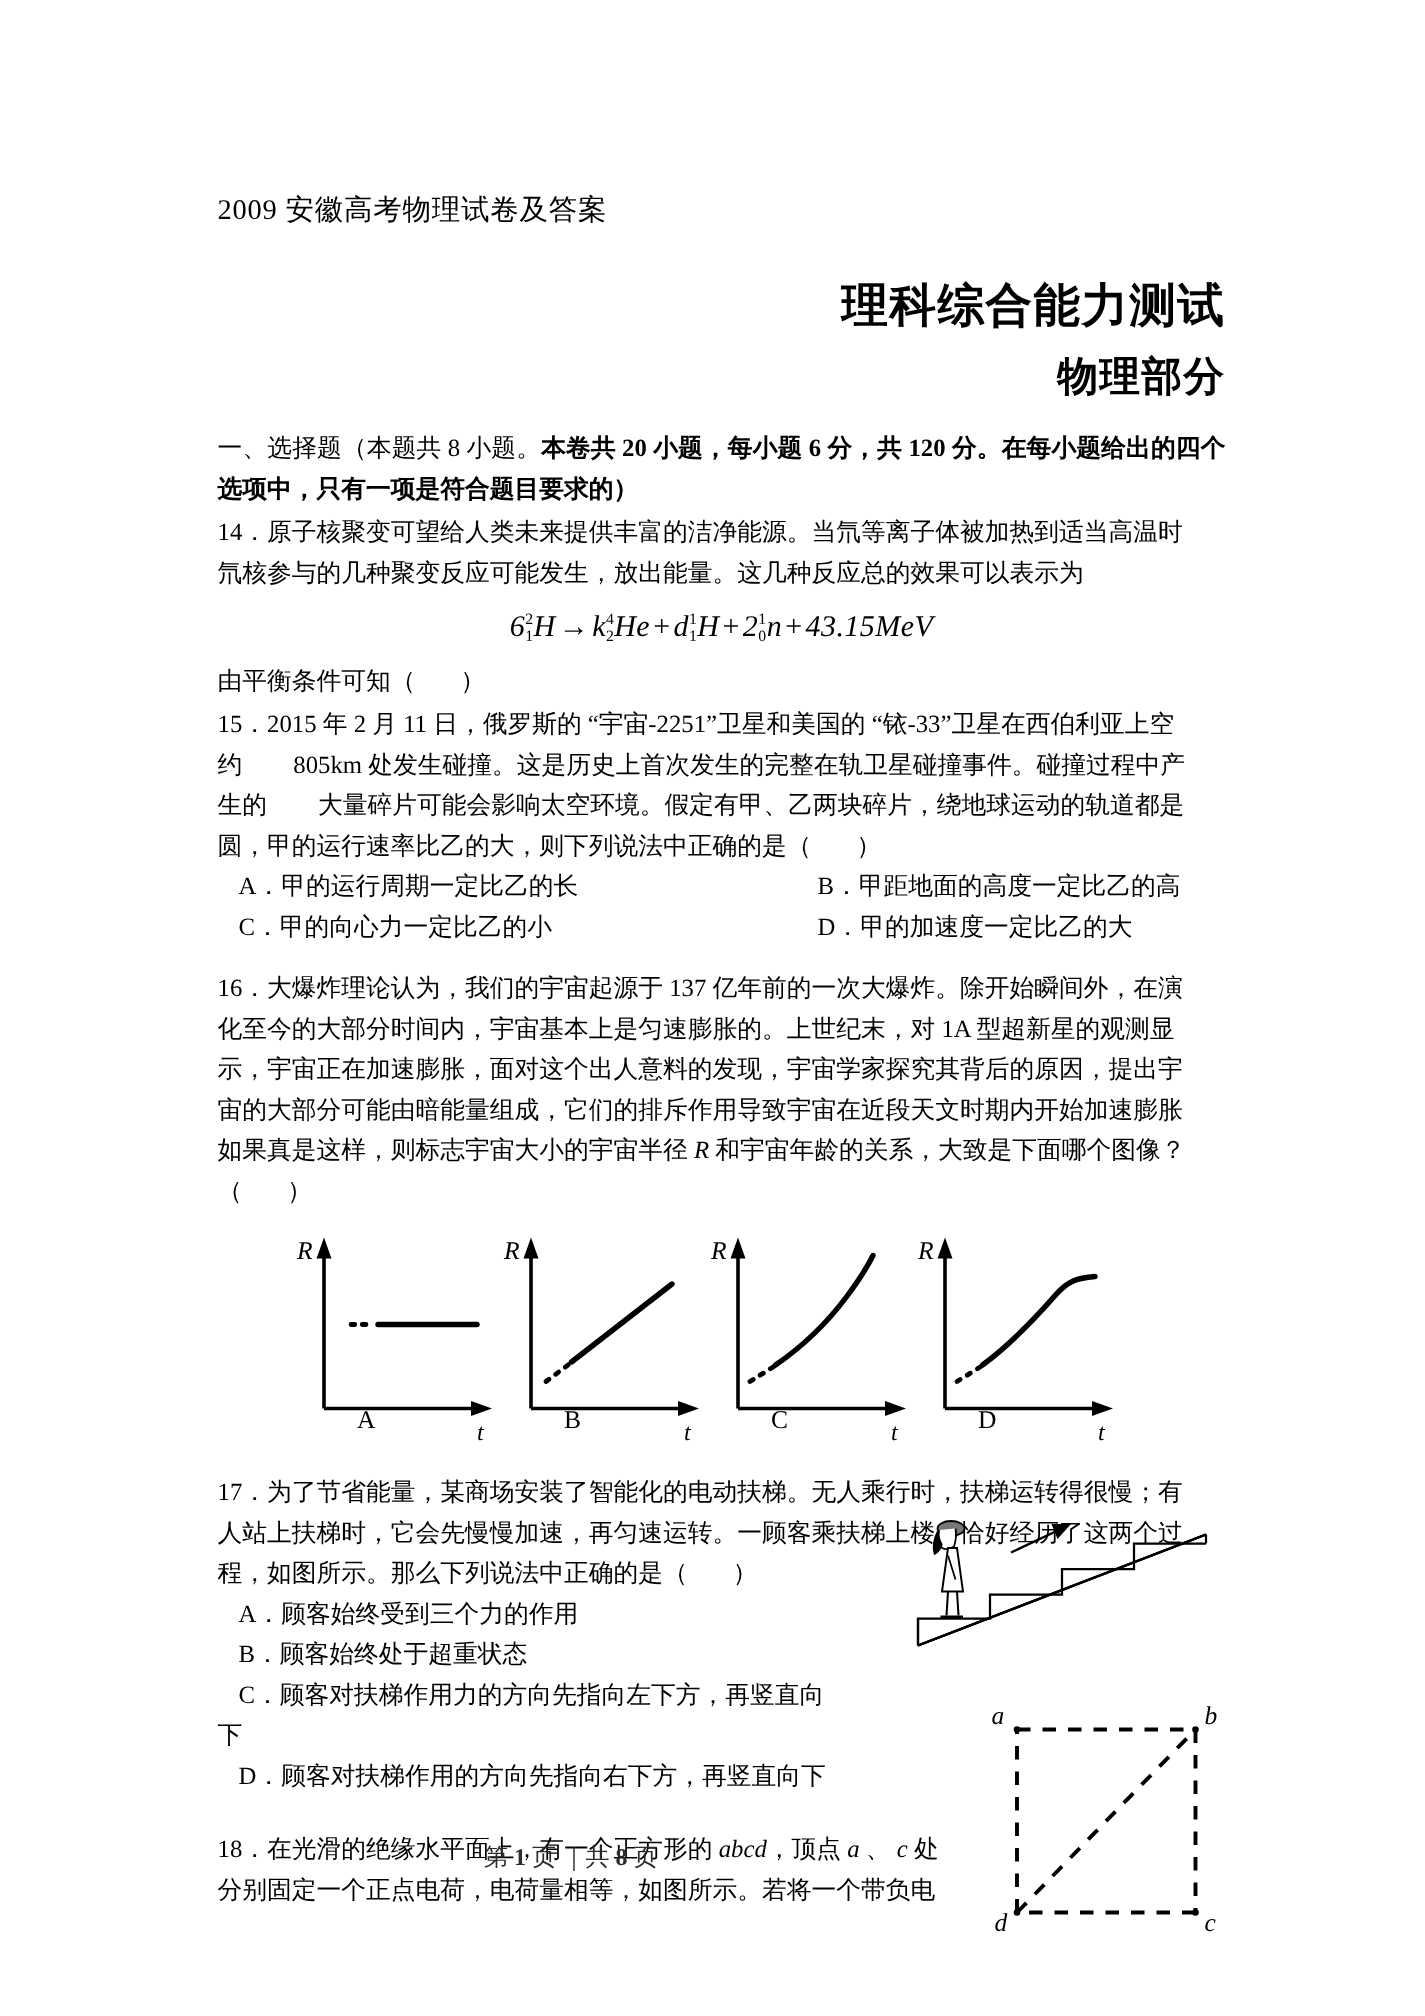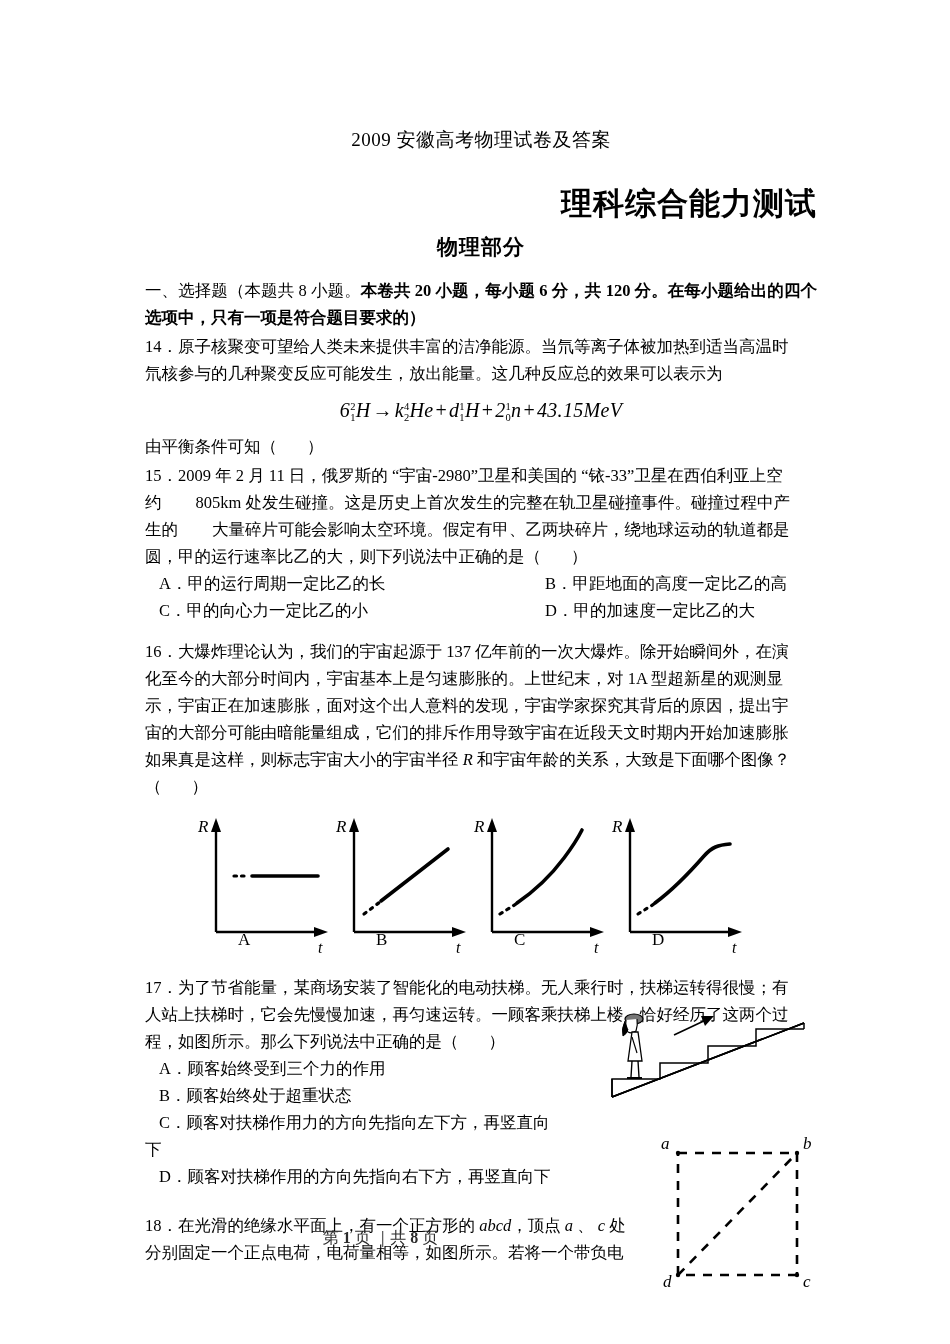--- a/index.html
+++ b/index.html
@@ -23,38 +23,38 @@
   }
   .content {
     position: absolute;
     left: 145px;
     top: 0;
     width: 672px;
   }
 
   
   .doc-title {
-    text-align: center;
+    text-align: left;
     font-size: 19px;
     margin-top: 127px;
     letter-spacing: 0.5px;
   }
   .main-title {
     text-align: right;
     font-family: Liberation Sans, sans-serif;
     font-weight: bold;
     font-size: 31px;
     margin-top: 30px;
     letter-spacing: 1px;
   }
   .sub-title {
-    text-align: center;
+    text-align: right;
     font-family: "DejaVu Sans", "Liberation Sans", sans-serif;
     font-weight: bold;
-    font-size: 21px;
+    font-size: 27px;
     margin-top: 8px;
     letter-spacing: 1px;
   }
   .sec-head {
     font-size: 16.5px;
     line-height: 27px;
     margin-top: 16px;
     text-align: justify;
   }
   .sec-head b { font-weight: bold; }
@@ -173,21 +173,21 @@
     </div>
 
     <div class="formula">
       <span>6</span><span class="nuc"><span class="sup">2</span><span class="sub">1</span></span><span>H</span><span class="op">→</span><span>k</span><span class="nuc"><span class="sup">4</span><span class="sub">2</span></span><span>He</span><span class="op">+</span><span>d</span><span class="nuc"><span class="sup">1</span><span class="sub">1</span></span><span>H</span><span class="op">+</span><span>2</span><span class="nuc"><span class="sup">1</span><span class="sub">0</span></span><span>n</span><span class="op">+</span><span>43.15MeV</span>
     </div>
 
     <div class="q"><span>由平衡条件可知（</span><span class="blank"></span><span>）</span></div>
 
 
     <div class="q">
-      <div>15．2009 年 2 月 11 日，俄罗斯的 “宇宙-2980”卫星和美国的 “铱-33”卫星在西伯利亚上空</div>
+      <div>15．2015 年 2 月 11 日，俄罗斯的 “宇宙-2251”卫星和美国的 “铱-33”卫星在西伯利亚上空</div>
       <div><span>约</span><span class="gap"></span><span>805km 处发生碰撞。这是历史上首次发生的完整在轨卫星碰撞事件。碰撞过程中产</span></div>
       <div><span>生的</span><span class="gap"></span><span>大量碎片可能会影响太空环境。假定有甲、乙两块碎片，绕地球运动的轨道都是</span></div>
       <div><span>圆，甲的运行速率比乙的大，则下列说法中正确的是（</span><span class="blank"></span><span>）</span></div>
     </div>
 
     <div class="opt-row">
       <span><span>A．</span><span>甲的运行周期一定比乙的长</span></span>
       <span class="right"><span>B．</span><span>甲距地面的高度一定比乙的高</span></span>
     </div>
     <div class="opt-row">

